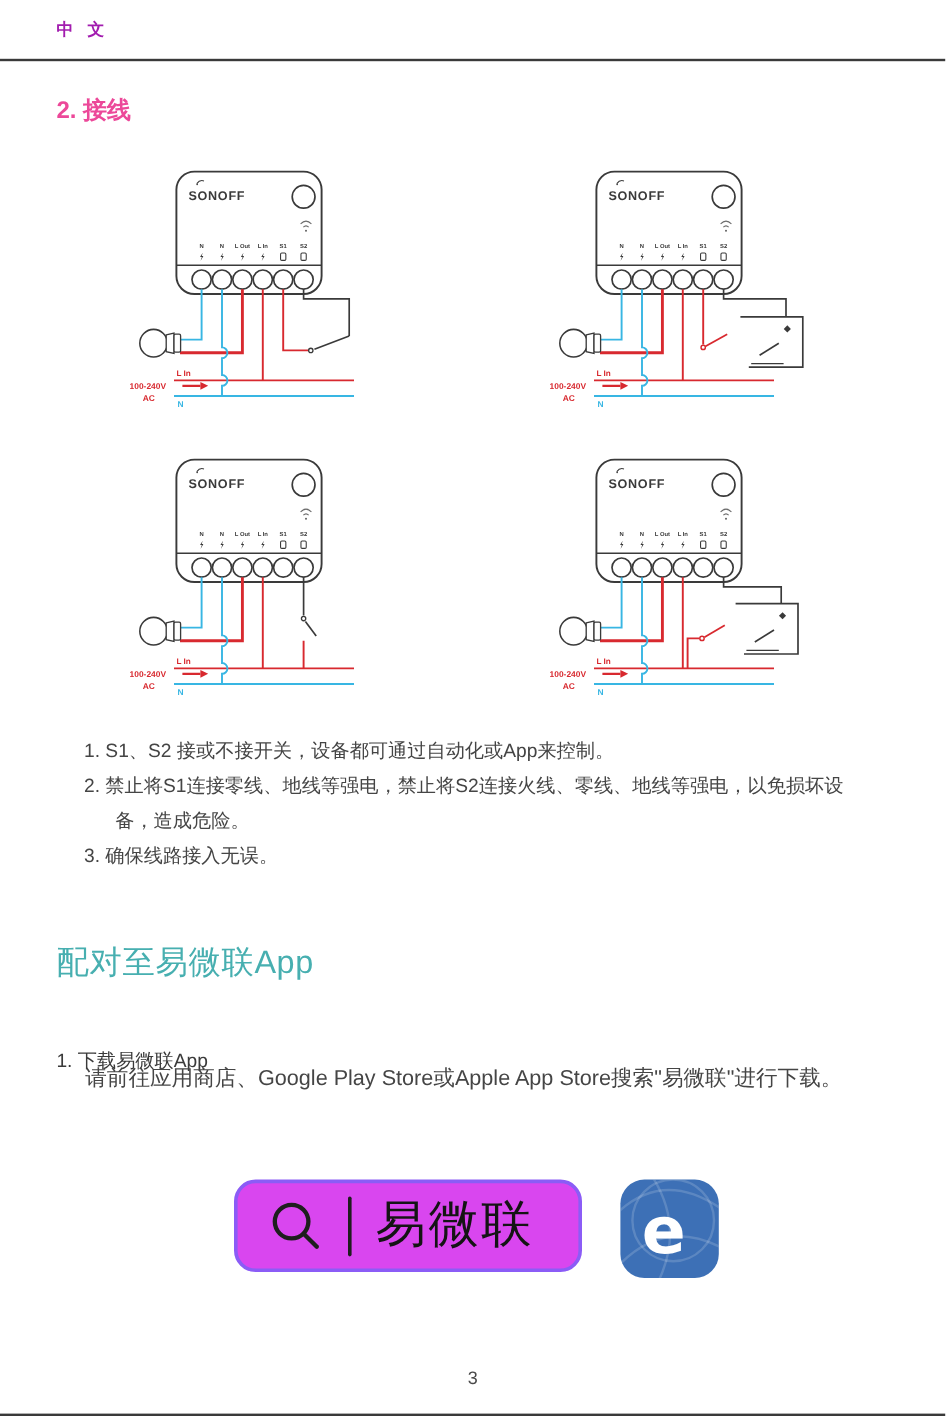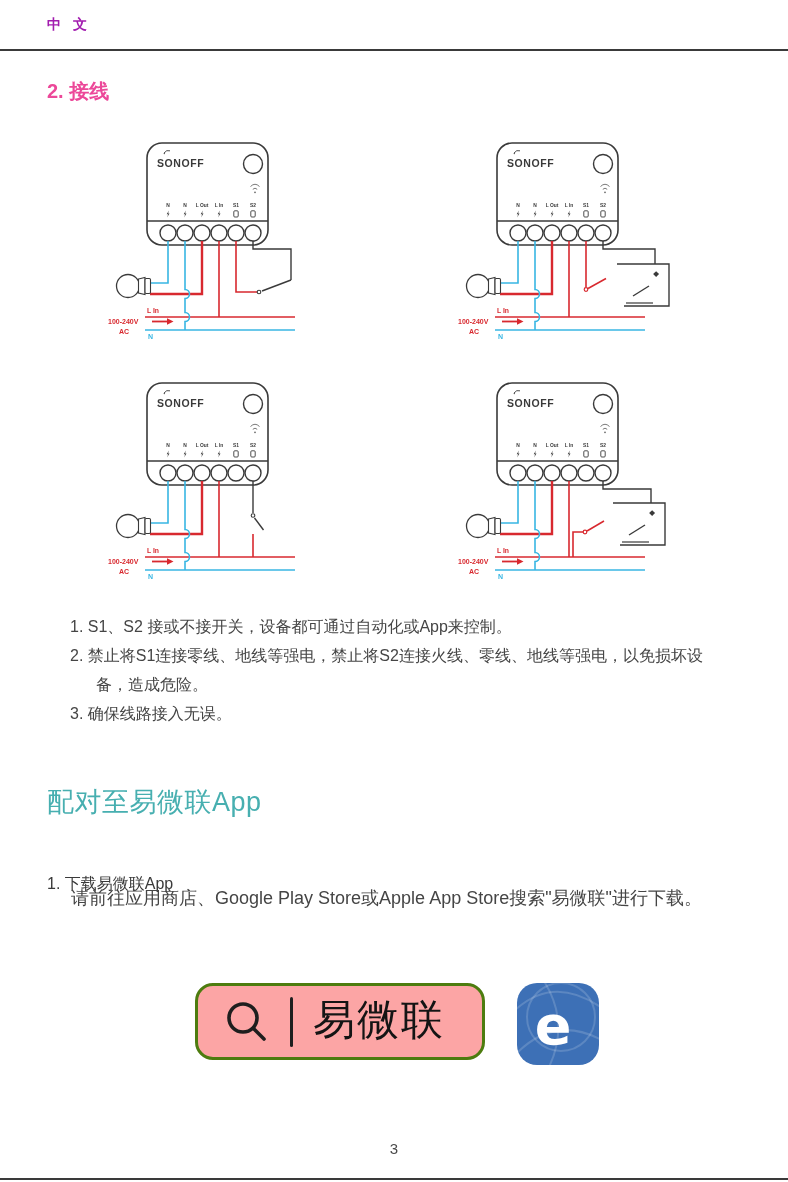--- a/index.html
+++ b/index.html
@@ -22,22 +22,22 @@
   .d4 { left:445px; top:362px; }
 
   .notes { position:absolute; left:70px; top:612px; width:662px; }
   .note  { font-size:16px; line-height:29px; color:#454545; padding-left:26px; text-indent:-26px; }
 
   .pair-heading { position:absolute; left:47px; top:784px; font-size:27px; font-weight:400; color:#47afb0; letter-spacing:0.5px; }
   .step-title   { position:absolute; left:47px; top:842px; font-size:16px; font-weight:400; color:#3a3a3a;margin-top:32px; }
   .instruction  { position:absolute; left:71px; top:886px; width:660px; font-size:18px; color:#454545; }
 
   .search-box { position:absolute; left:195px; top:983px; width:290px; height:77px;
-                border:3px solid #4d7c0f; border-radius:18px; display:flex; align-items:center;
-                padding-left:26px; gap:20px; background:#fca5a5; }
+                border:3px solid #8b5cf6; border-radius:18px; display:flex; align-items:center;
+                padding-left:26px; gap:20px; background:#d946ef; }
   .search-divider { width:3px; height:50px; background:#1e1e1e; border-radius:2px; }
   .search-query { font-size:42px; color:#141414; letter-spacing:2px; line-height:1; padding-bottom:4px; }
 
   .app-icon { position:absolute; left:517px; top:983px; width:82px; height:82px; border-radius:20px;
               background:#3d70b6; display:flex; align-items:center; justify-content:center; overflow:hidden; }
   .app-icon .letter { position:relative; z-index:2; font-size:54px; font-weight:700; color:#ffffff;
                       font-family:"DejaVu Sans",sans-serif; transform:translate(-5px,1px); }
   .app-icon svg { position:absolute; left:0; top:0; z-index:1; }
 
   .page-number { position:absolute; left:0; top:1140px; width:788px; text-align:center;

